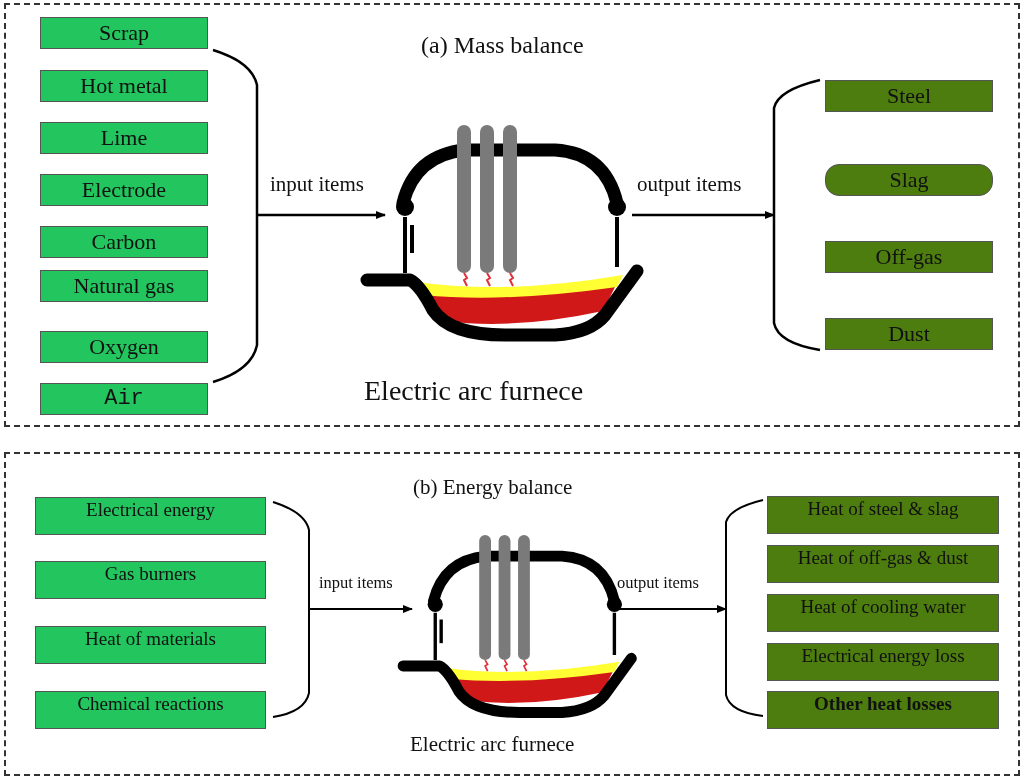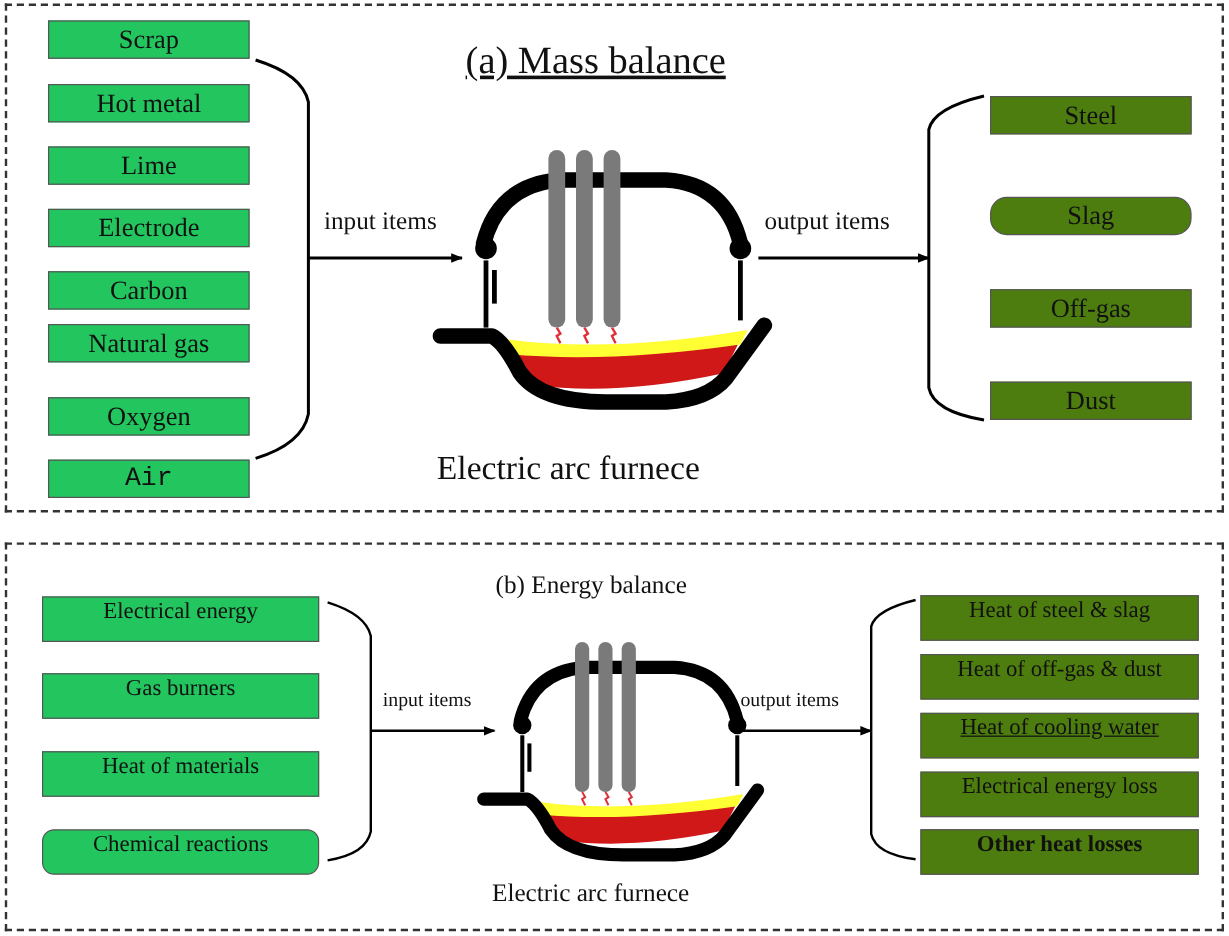--- a/index.html
+++ b/index.html
@@ -16,21 +16,21 @@
   .b-box { font-size: 19px; height: 38px; line-height: 23px; }
   .lbl { position: absolute; white-space: nowrap; }
   svg.overlay { position: absolute; left: 0; top: 0; width: 1024px; height: 780px; pointer-events: none; }
 </style>
 </head>
 <body>
 
 <div class="panel" id="panel-a"></div>
 <div class="panel" id="panel-b"></div>
 
-<div class="lbl" style="left:388px; top:32px; font-size:32px;text-decoration:underline;">(a) Mass balance</div>
+<div class="lbl" style="left:421px; top:32px; font-size:24px;">(a) Mass balance</div>
 <div class="lbl" style="left:270px; top:172px; font-size:21px;">input items</div>
 <div class="lbl" style="left:637px; top:172px; font-size:21px;">output items</div>
 <div class="lbl" style="left:364px; top:375px; font-size:28px;">Electric arc furnece</div>
 
 <div class="box in a-box" style="left:40px; top:17px; width:168px;">Scrap</div>
 <div class="box in a-box" style="left:40px; top:70px; width:168px;">Hot metal</div>
 <div class="box in a-box" style="left:40px; top:122px; width:168px;">Lime</div>
 <div class="box in a-box" style="left:40px; top:174px; width:168px;">Electrode</div>
 <div class="box in a-box" style="left:40px; top:226px; width:168px;">Carbon</div>
 <div class="box in a-box" style="left:40px; top:270px; width:168px;">Natural gas</div>
@@ -43,25 +43,25 @@
 <div class="box out a-box" style="left:825px; top:318px; width:168px;">Dust</div>
 
 <div class="lbl" style="left:413px; top:475px; font-size:21px;">(b) Energy balance</div>
 <div class="lbl" style="left:319px; top:573px; font-size:16.5px;">input items</div>
 <div class="lbl" style="left:617px; top:573px; font-size:16.5px;">output items</div>
 <div class="lbl" style="left:410px; top:732px; font-size:21px;">Electric arc furnece</div>
 
 <div class="box in b-box" style="left:35px; top:497px; width:231px;">Electrical energy</div>
 <div class="box in b-box" style="left:35px; top:561px; width:231px;">Gas burners</div>
 <div class="box in b-box" style="left:35px; top:626px; width:231px;">Heat of materials</div>
-<div class="box in b-box" style="left:35px; top:691px; width:231px;border-radius:10px;">Chemical reactions</div>
+<div class="box in b-box" style="left:35px; top:691px; width:231px;">Chemical reactions</div>
 
 <div class="box out b-box" style="left:767px; top:496px; width:232px;">Heat of steel &amp; slag</div>
 <div class="box out b-box" style="left:767px; top:545px; width:232px;">Heat of off-gas &amp; dust</div>
-<div class="box out b-box" style="left:767px; top:594px; width:232px;text-decoration:underline;">Heat of cooling water</div>
+<div class="box out b-box" style="left:767px; top:594px; width:232px;">Heat of cooling water</div>
 <div class="box out b-box" style="left:767px; top:643px; width:232px;">Electrical energy loss</div>
 <div class="box out b-box" style="left:767px; top:691px; width:232px;font-weight:bold;">Other heat losses</div>
 
 <svg class="overlay" viewBox="0 0 1024 780">
   <defs>
     <marker id="arrowhead" markerWidth="10" markerHeight="8" refX="9" refY="4" orient="auto" markerUnits="userSpaceOnUse">
       <path d="M0,0 L10,4 L0,8 z" fill="#000"></path>
     </marker>
     <g id="furnace">
 

